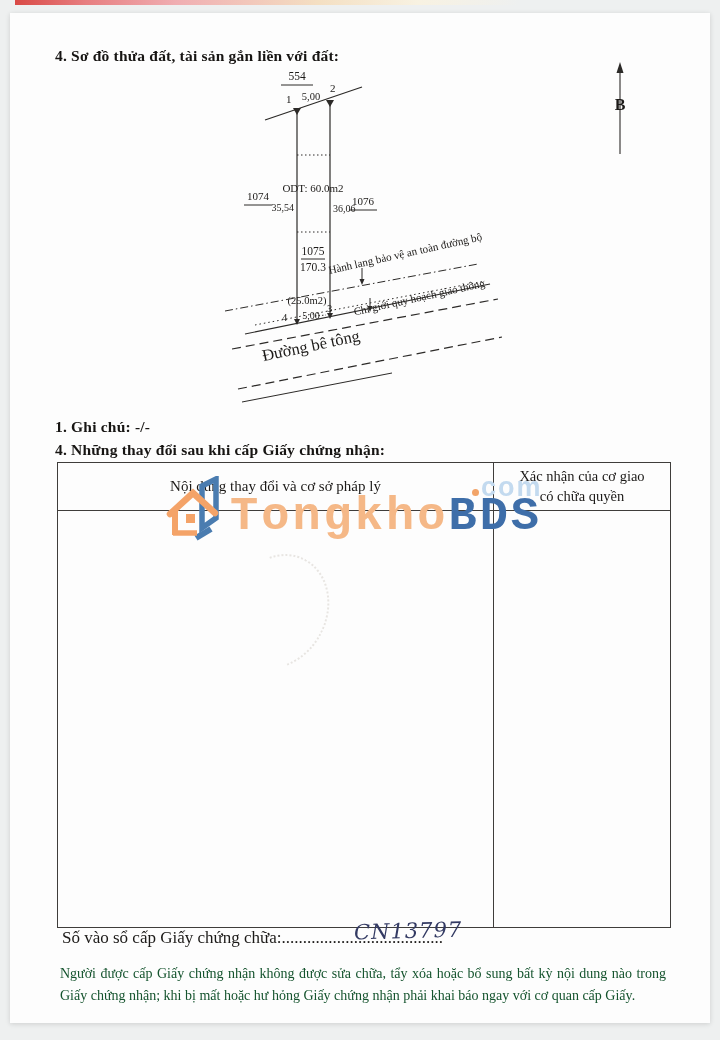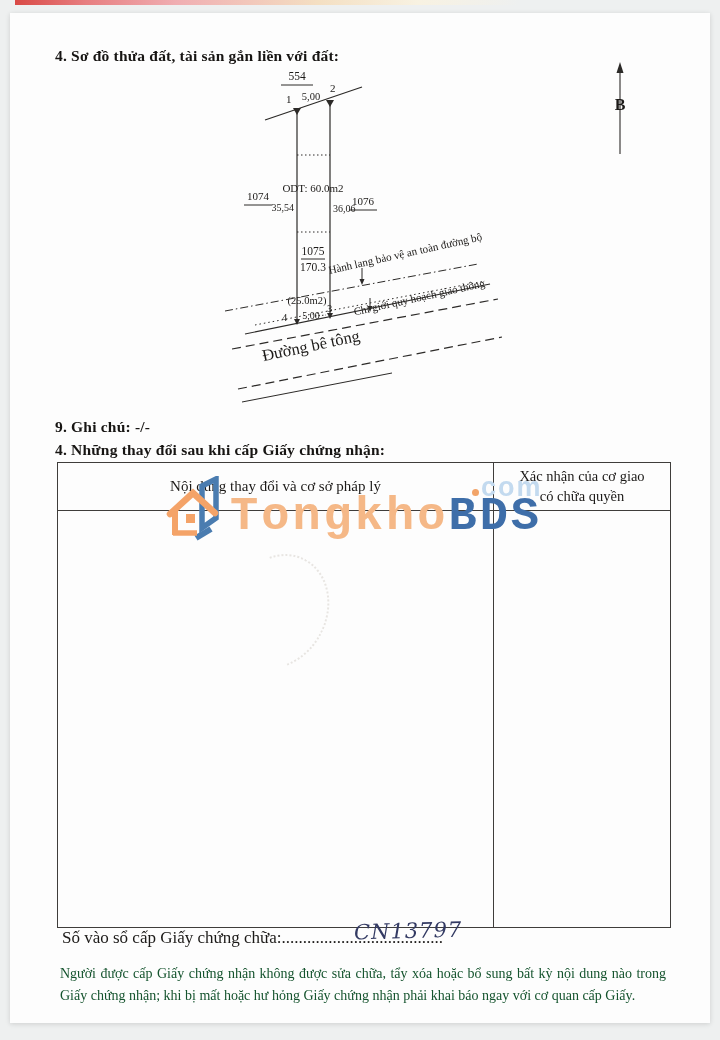--- a/index.html
+++ b/index.html
@@ -108,21 +108,21 @@
 
     <line x1="35" y1="276" x2="280" y2="226" stroke="#2c2a28" stroke-width="1.2"></line>
     <line x1="22" y1="291" x2="288" y2="241" stroke="#2c2a28" stroke-width="1.2" stroke-dasharray="9,5"></line>
     <g transform="translate(102,293) rotate(-12)">
       <text x="0" y="0" text-anchor="middle" font-size="16.5">Đường bê tông</text>
     </g>
     <line x1="28" y1="331" x2="292" y2="279" stroke="#2c2a28" stroke-width="1.2" stroke-dasharray="9,5"></line>
     <line x1="32" y1="344" x2="182" y2="315" stroke="#2c2a28" stroke-width="1"></line>
   </svg>
 
-  <div id="sec5" class="heading">9. Ghi chú: -/-</div>
+  <div id="sec5" class="heading">1. Ghi chú: -/-</div>
   <div id="sec6" class="heading">4. Những thay đổi sau khi cấp Giấy chứng nhận:</div>
 
   <div class="chg-table">
     <div class="vline"></div>
     <div class="hline"></div>
     <div class="col1-head">Nội dung thay đổi và cơ sở pháp lý</div>
     <div class="col2-head">
       <span>Xác nhận của cơ giao</span>
       <span>có chữa quyền</span>
     </div>

